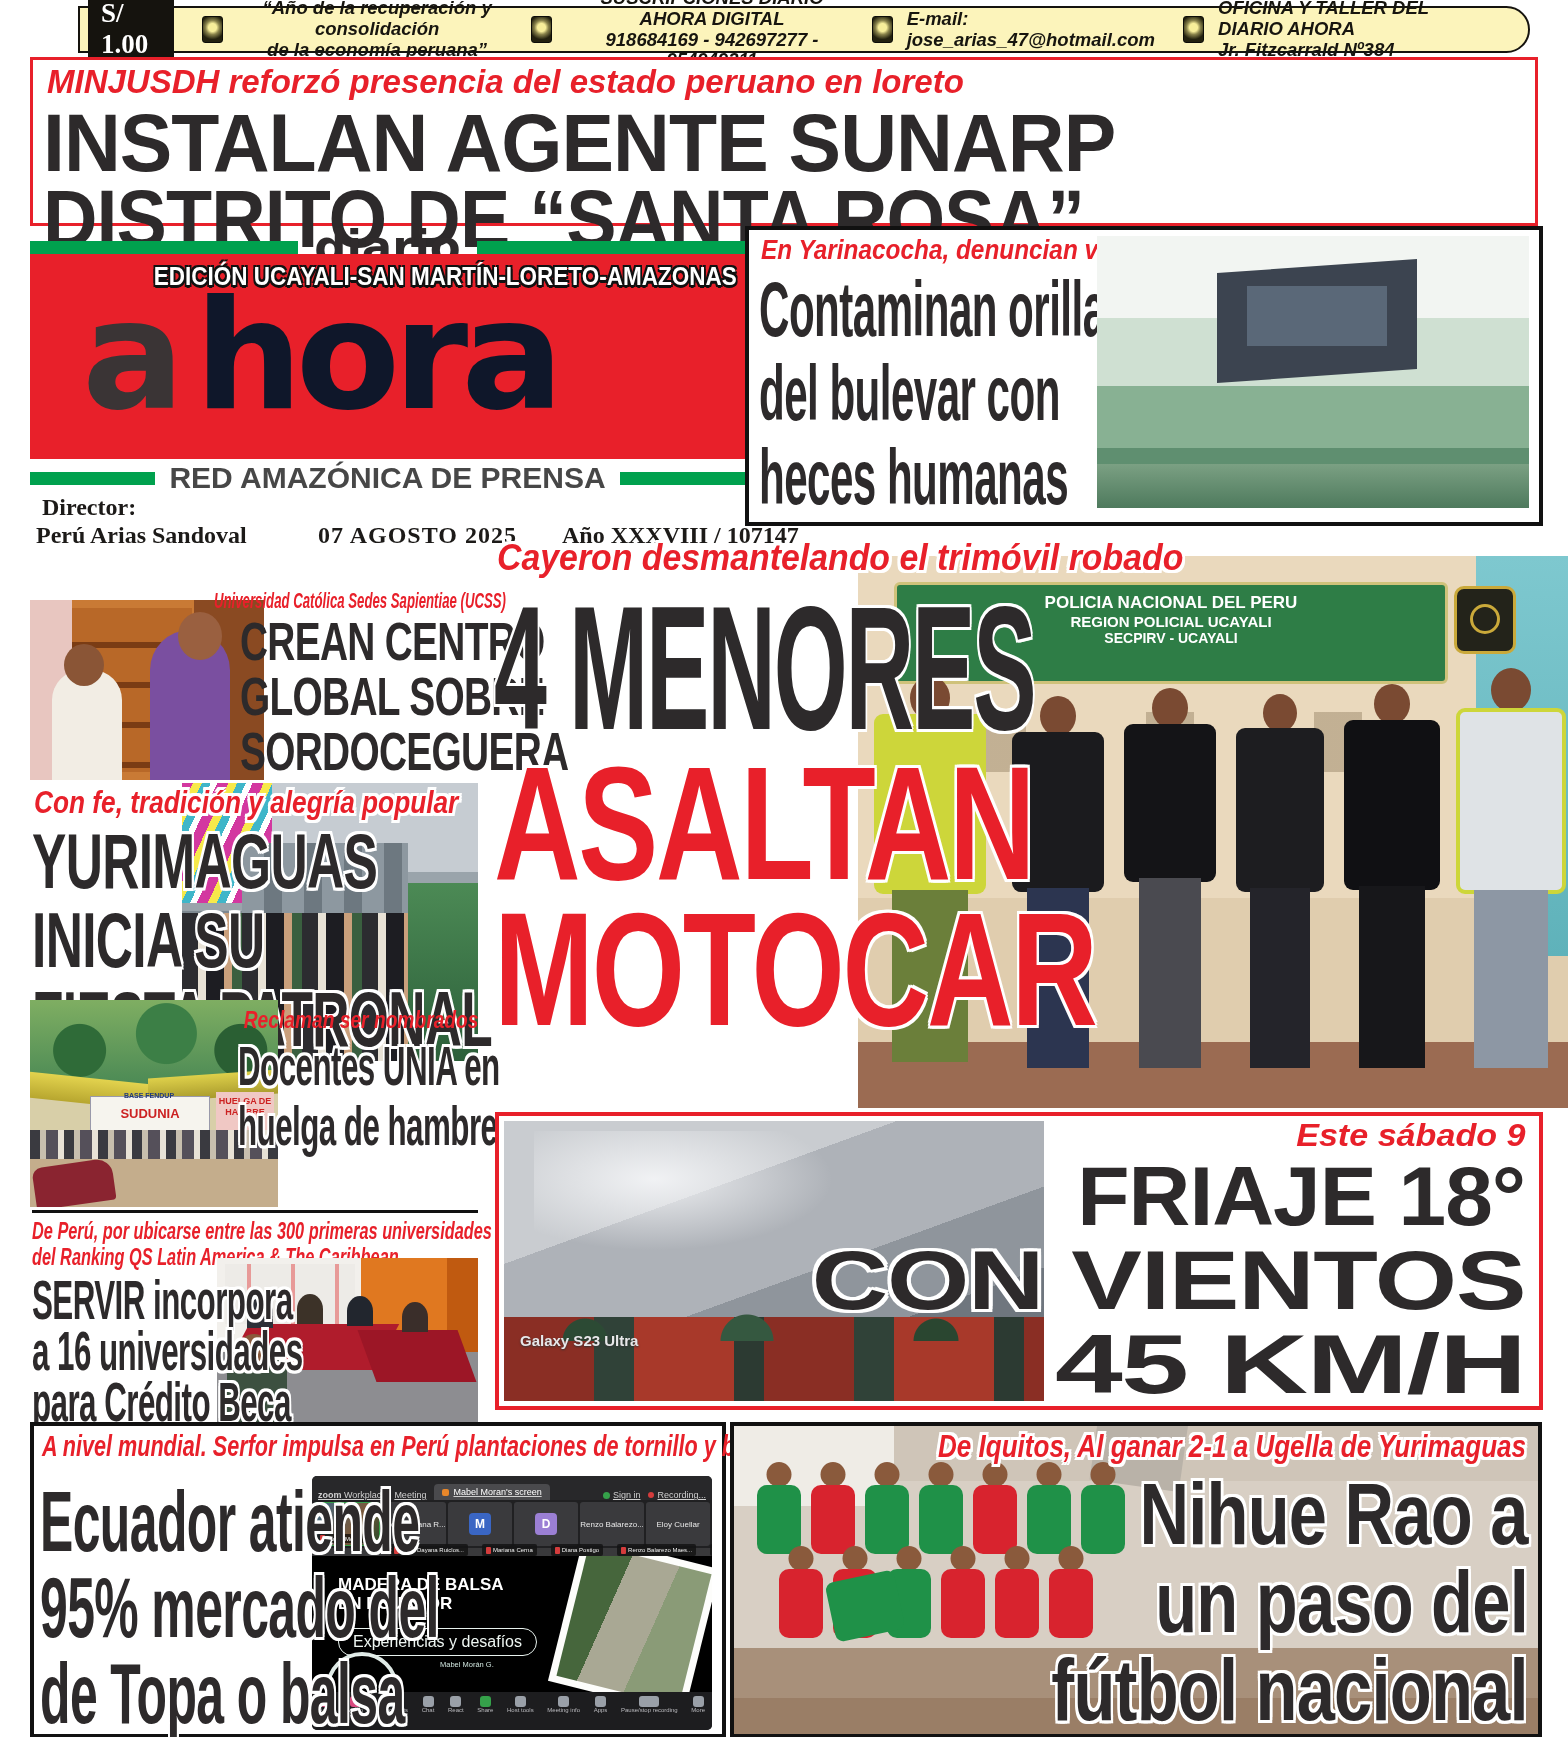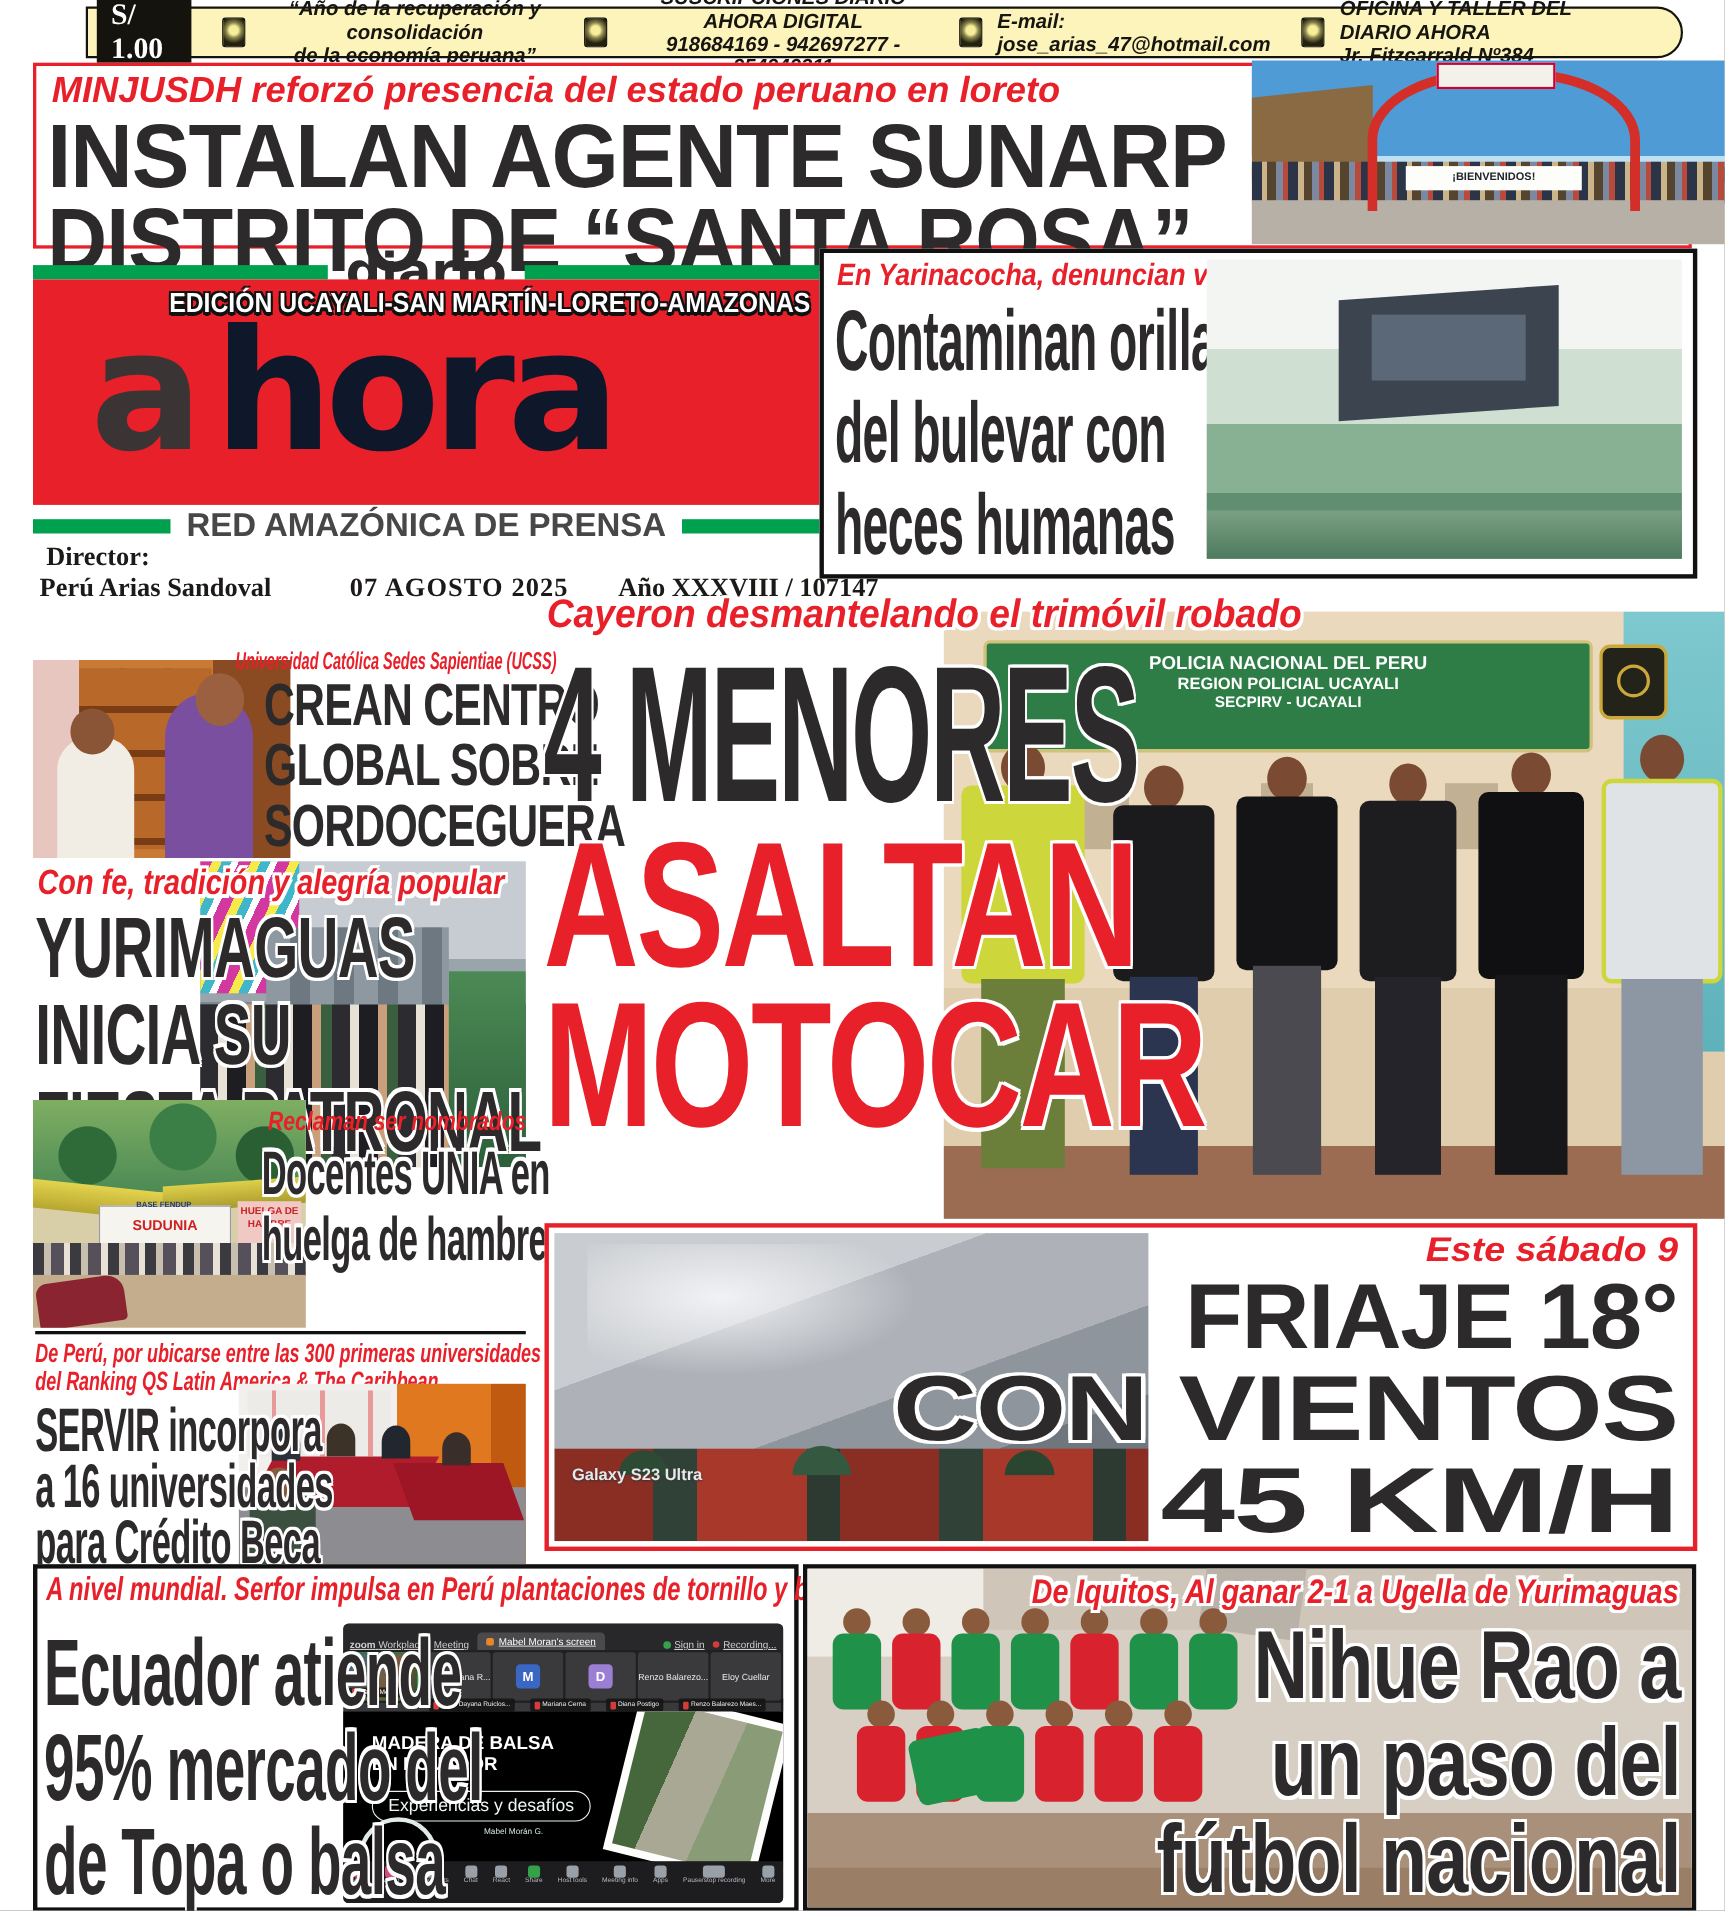--- a/index.html
+++ b/index.html
@@ -120,28 +120,20 @@
       <span>OFICINA Y TALLER DEL DIARIO AHORA</span><br>
       <span>Jr. Fitzcarrald Nº384</span>
     </span>
   </div>
 
   <div class="box" style="left:30px;top:57px;width:1502px;height:163px;border:3px solid #e8202a;">
     <span class="kick" style="left:14px;top:5px;font-size:33px;text-align:center;">MINJUSDH reforzó presencia del estado peruano en loreto</span>
     <span class="ln" style="left:10px;top:42px;font-size:82px;transform:scaleX(.96);">INSTALAN AGENTE SUNARP</span>
     <span class="ln" style="left:10px;top:118px;font-size:82px;transform:scaleX(.92);">DISTRITO DE “SANTA ROSA”</span>
   </div>
-  <div class="ph" style="left:1138px;top:55px;width:430px;height:167px;background:linear-gradient(#4f9bd6 0 52%,#bfe0f2 52% 58%,#6a9a55 58% 66%,#c9c2b4 66%);">
-    <i style="left:0;top:28px;width:110px;height:70px;background:#8a6a42;transform:skewY(-6deg);"></i>
-    <i style="left:0;top:92px;right:0;height:38px;background:repeating-linear-gradient(90deg,#2c3548 0 9px,#cbb48a 9px 14px,#55452f 14px 22px,#7a89a0 22px 28px,#b84a3c 28px 33px);"></i>
-    <i style="left:0;bottom:0;right:0;height:40px;background:#b6b0a6;"></i>
-    <i style="left:105px;top:8px;width:230px;height:120px;border:9px solid #d42e28;border-bottom:none;border-radius:115px 115px 0 0 / 70px;"></i>
-    <i style="left:168px;top:2px;width:104px;height:20px;background:#f4f1ea;border:2px solid #c03;"></i>
-    <b style="left:140px;top:96px;width:160px;height:22px;background:#fdfdfa;color:#20242c;font-size:10px;font-weight:bold;text-align:center;line-height:22px;">¡BIENVENIDOS!</b>
-  </div>
 
   <div id="diario-row" style="left:30px;top:224px;width:715px;height:46px;">
     <span class="gbar"></span>
     <span style="font-family:'DejaVu Sans',sans-serif;font-weight:bold;font-size:45px;color:#2f2b2c;padding:0 16px;line-height:.9;">diario</span>
     <span class="gbar"></span>
   </div>
   <div id="redbox" style="left:30px;top:254px;width:715px;height:205px;">
     <span id="edition" style="right:8px;top:8px;">EDICIÓN UCAYALI-SAN MARTÍN-LORETO-AMAZONAS</span>
     <span id="logo" style="left:52px;top:26px;"><span style="color:#3a3435;">a</span><span style="color:#0f172a;margin-left:17px;">hora</span></span>
   </div>

